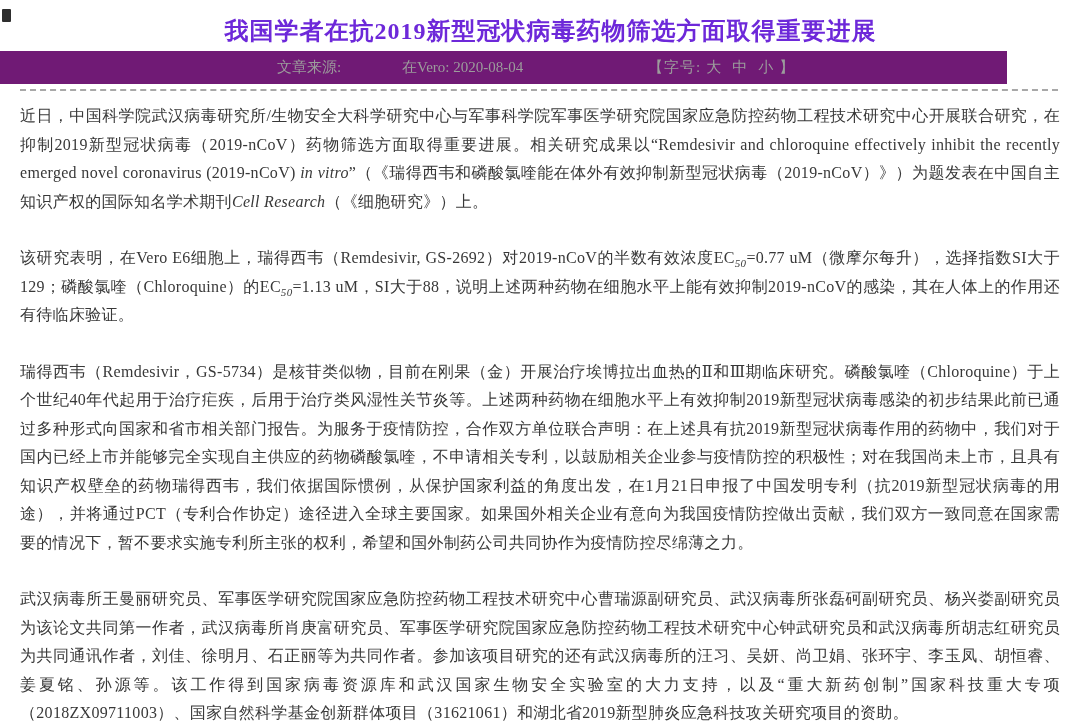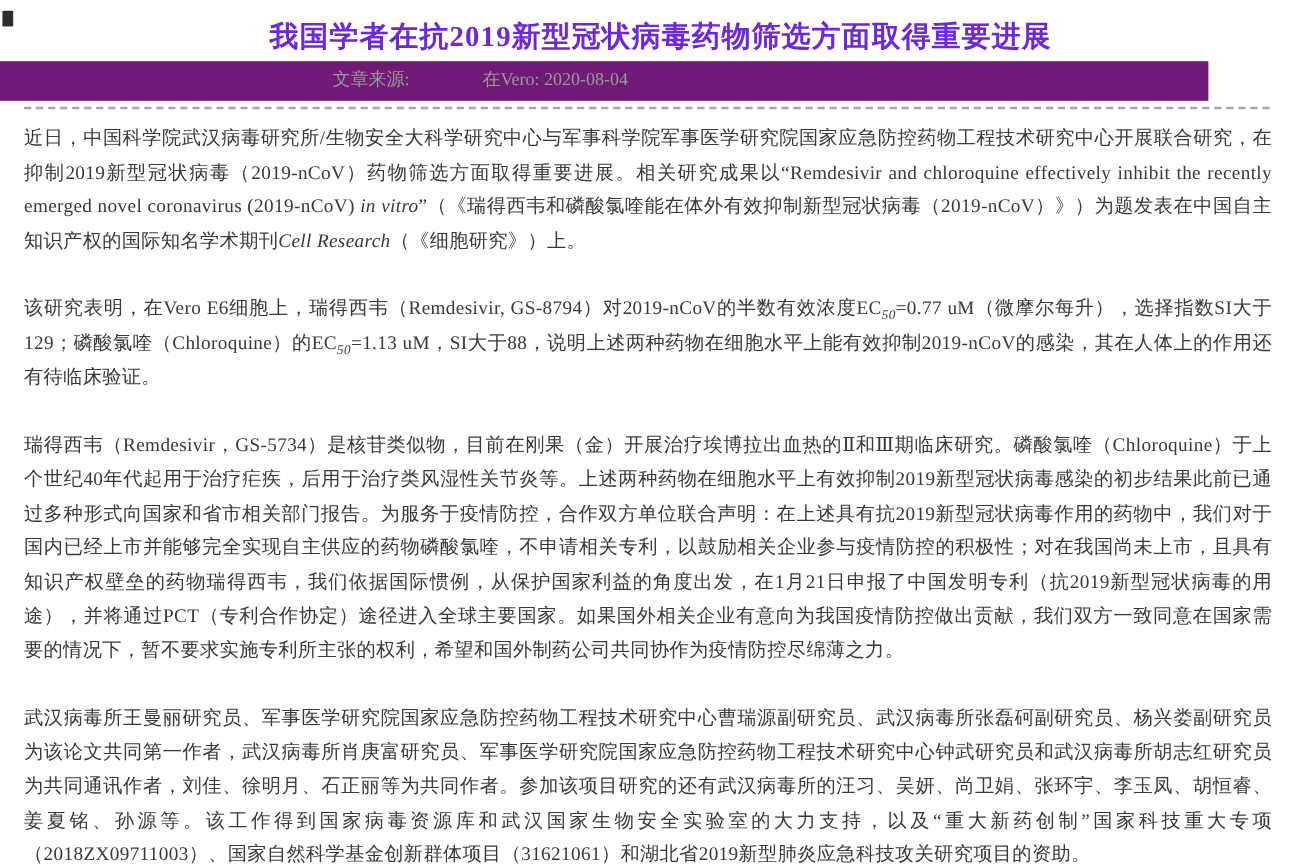--- a/index.html
+++ b/index.html
@@ -73,25 +73,26 @@
 </head>
 <body>
 
 <div class="corner-artifact"></div>
 
 <h1 class="page-title">我国学者在抗2019新型冠状病毒药物筛选方面取得重要进展</h1>
 
 <div class="meta-bar">
   <span class="meta-item meta-source"><span>文章来源:</span></span>
   <span class="meta-item meta-publish"><span>在Vero:</span> <span>2020-08-04</span></span>
+  <span class="meta-item meta-fontsize"><span>【字号:</span><span class="fs-btn">大</span><span class="fs-btn">中</span><span class="fs-btn">小</span><span>】</span></span>
 </div>
 
 <div class="dashed-separator"></div>
 
 <div class="article">
   <p><span>近日，中国科学院武汉病毒研究所/生物安全大科学研究中心与军事科学院军事医学研究院国家应急防控药物工程技术研究中心开展联合研究，在抑制2019新型冠状病毒（2019-nCoV）药物筛选方面取得重要进展。相关研究成果以“Remdesivir and chloroquine effectively inhibit the recently emerged novel coronavirus (2019-nCoV) </span><i>in vitro</i><span>”（《瑞得西韦和磷酸氯喹能在体外有效抑制新型冠状病毒（2019-nCoV）》）为题发表在中国自主知识产权的国际知名学术期刊</span><i>Cell Research</i><span>（《细胞研究》）上。</span></p>
 
-  <p><span>该研究表明，在Vero E6细胞上，瑞得西韦（Remdesivir, GS-8794）对2019-nCoV的半数有效浓度EC</span><sub>50</sub><span>=0.77 uM（微摩尔每升），选择指数SI大于129；磷酸氯喹（Chloroquine）的EC</span><sub>50</sub><span>=1.13 uM，SI大于88，说明上述两种药物在细胞水平上能有效抑制2019-nCoV的感染，其在人体上的作用还有待临床验证。</span></p>
+  <p><span>该研究表明，在Vero E6细胞上，瑞得西韦（Remdesivir, GS-2692）对2019-nCoV的半数有效浓度EC</span><sub>50</sub><span>=0.77 uM（微摩尔每升），选择指数SI大于129；磷酸氯喹（Chloroquine）的EC</span><sub>50</sub><span>=1.13 uM，SI大于88，说明上述两种药物在细胞水平上能有效抑制2019-nCoV的感染，其在人体上的作用还有待临床验证。</span></p>
 
   <p>瑞得西韦（Remdesivir，GS-5734）是核苷类似物，目前在刚果（金）开展治疗埃博拉出血热的Ⅱ和Ⅲ期临床研究。磷酸氯喹（Chloroquine）于上个世纪40年代起用于治疗疟疾，后用于治疗类风湿性关节炎等。上述两种药物在细胞水平上有效抑制2019新型冠状病毒感染的初步结果此前已通过多种形式向国家和省市相关部门报告。为服务于疫情防控，合作双方单位联合声明：在上述具有抗2019新型冠状病毒作用的药物中，我们对于国内已经上市并能够完全实现自主供应的药物磷酸氯喹，不申请相关专利，以鼓励相关企业参与疫情防控的积极性；对在我国尚未上市，且具有知识产权壁垒的药物瑞得西韦，我们依据国际惯例，从保护国家利益的角度出发，在1月21日申报了中国发明专利（抗2019新型冠状病毒的用途），并将通过PCT（专利合作协定）途径进入全球主要国家。如果国外相关企业有意向为我国疫情防控做出贡献，我们双方一致同意在国家需要的情况下，暂不要求实施专利所主张的权利，希望和国外制药公司共同协作为疫情防控尽绵薄之力。</p>
 
   <p>武汉病毒所王曼丽研究员、军事医学研究院国家应急防控药物工程技术研究中心曹瑞源副研究员、武汉病毒所张磊砢副研究员、杨兴娄副研究员为该论文共同第一作者，武汉病毒所肖庚富研究员、军事医学研究院国家应急防控药物工程技术研究中心钟武研究员和武汉病毒所胡志红研究员为共同通讯作者，刘佳、徐明月、石正丽等为共同作者。参加该项目研究的还有武汉病毒所的汪习、吴妍、尚卫娟、张环宇、李玉凤、胡恒睿、姜夏铭、孙源等。该工作得到国家病毒资源库和武汉国家生物安全实验室的大力支持，以及“重大新药创制”国家科技重大专项（2018ZX09711003）、国家自然科学基金创新群体项目（31621061）和湖北省2019新型肺炎应急科技攻关研究项目的资助。</p>
 </div>
 
 </body></html>

